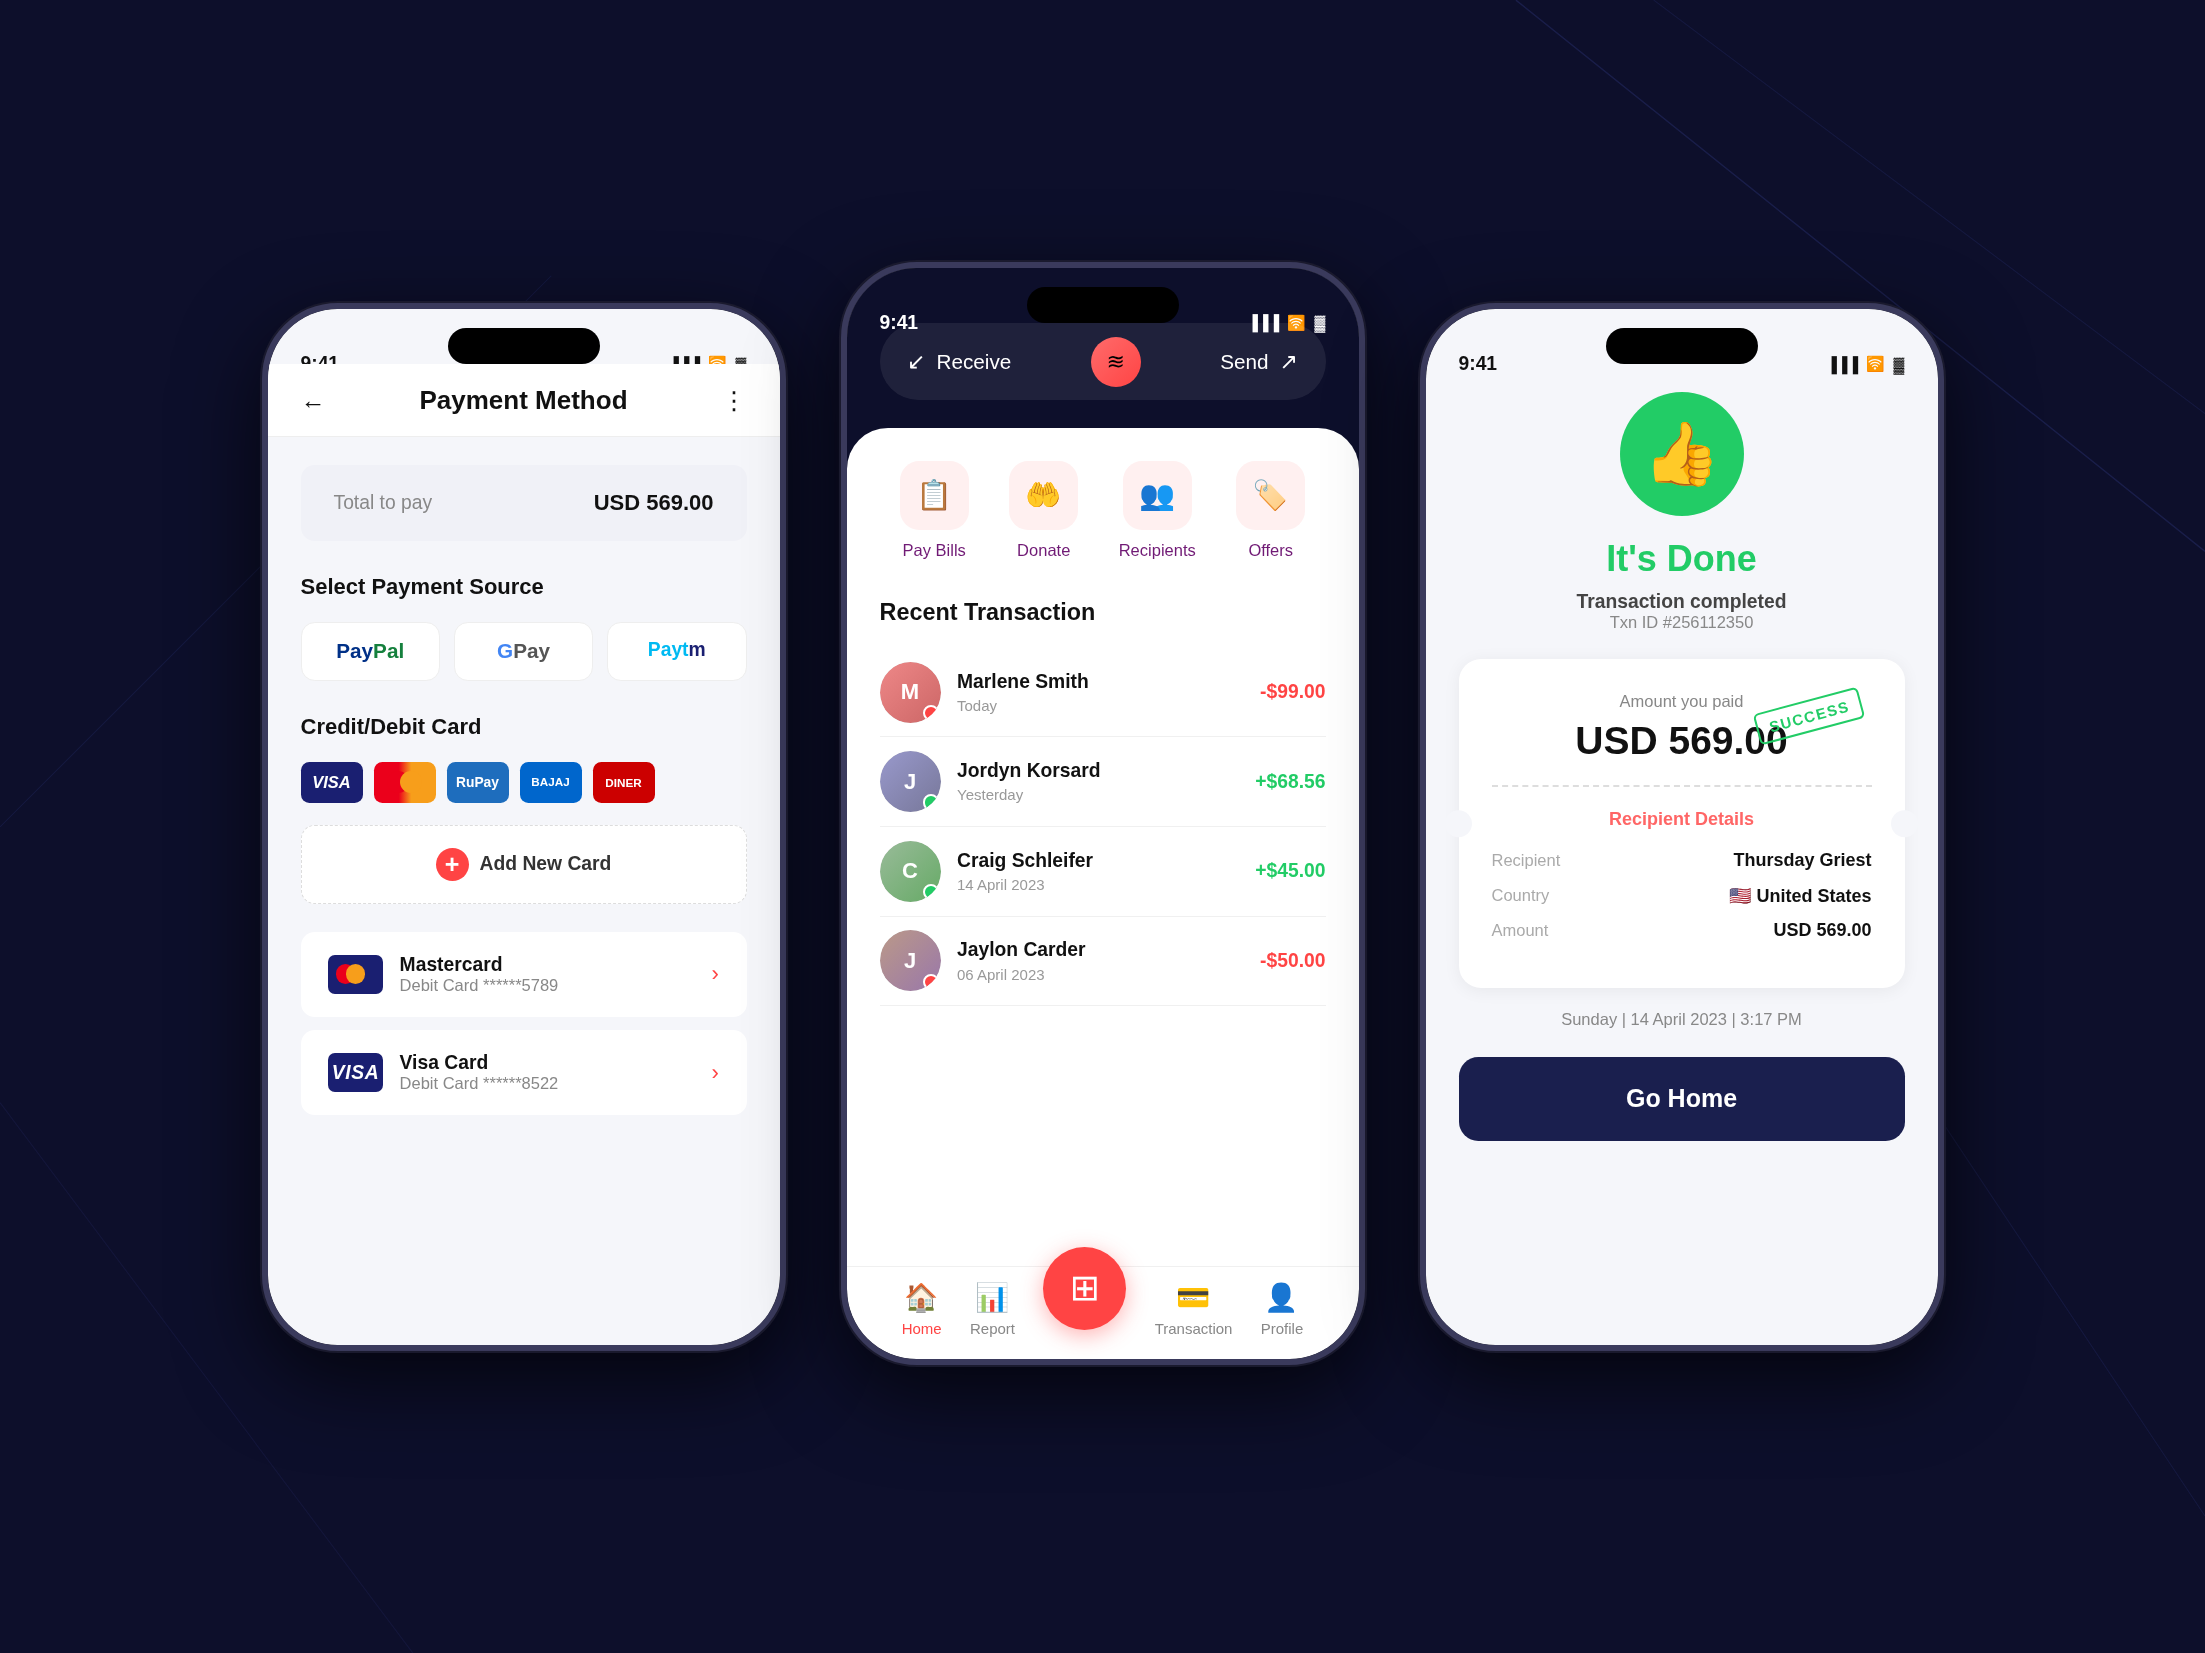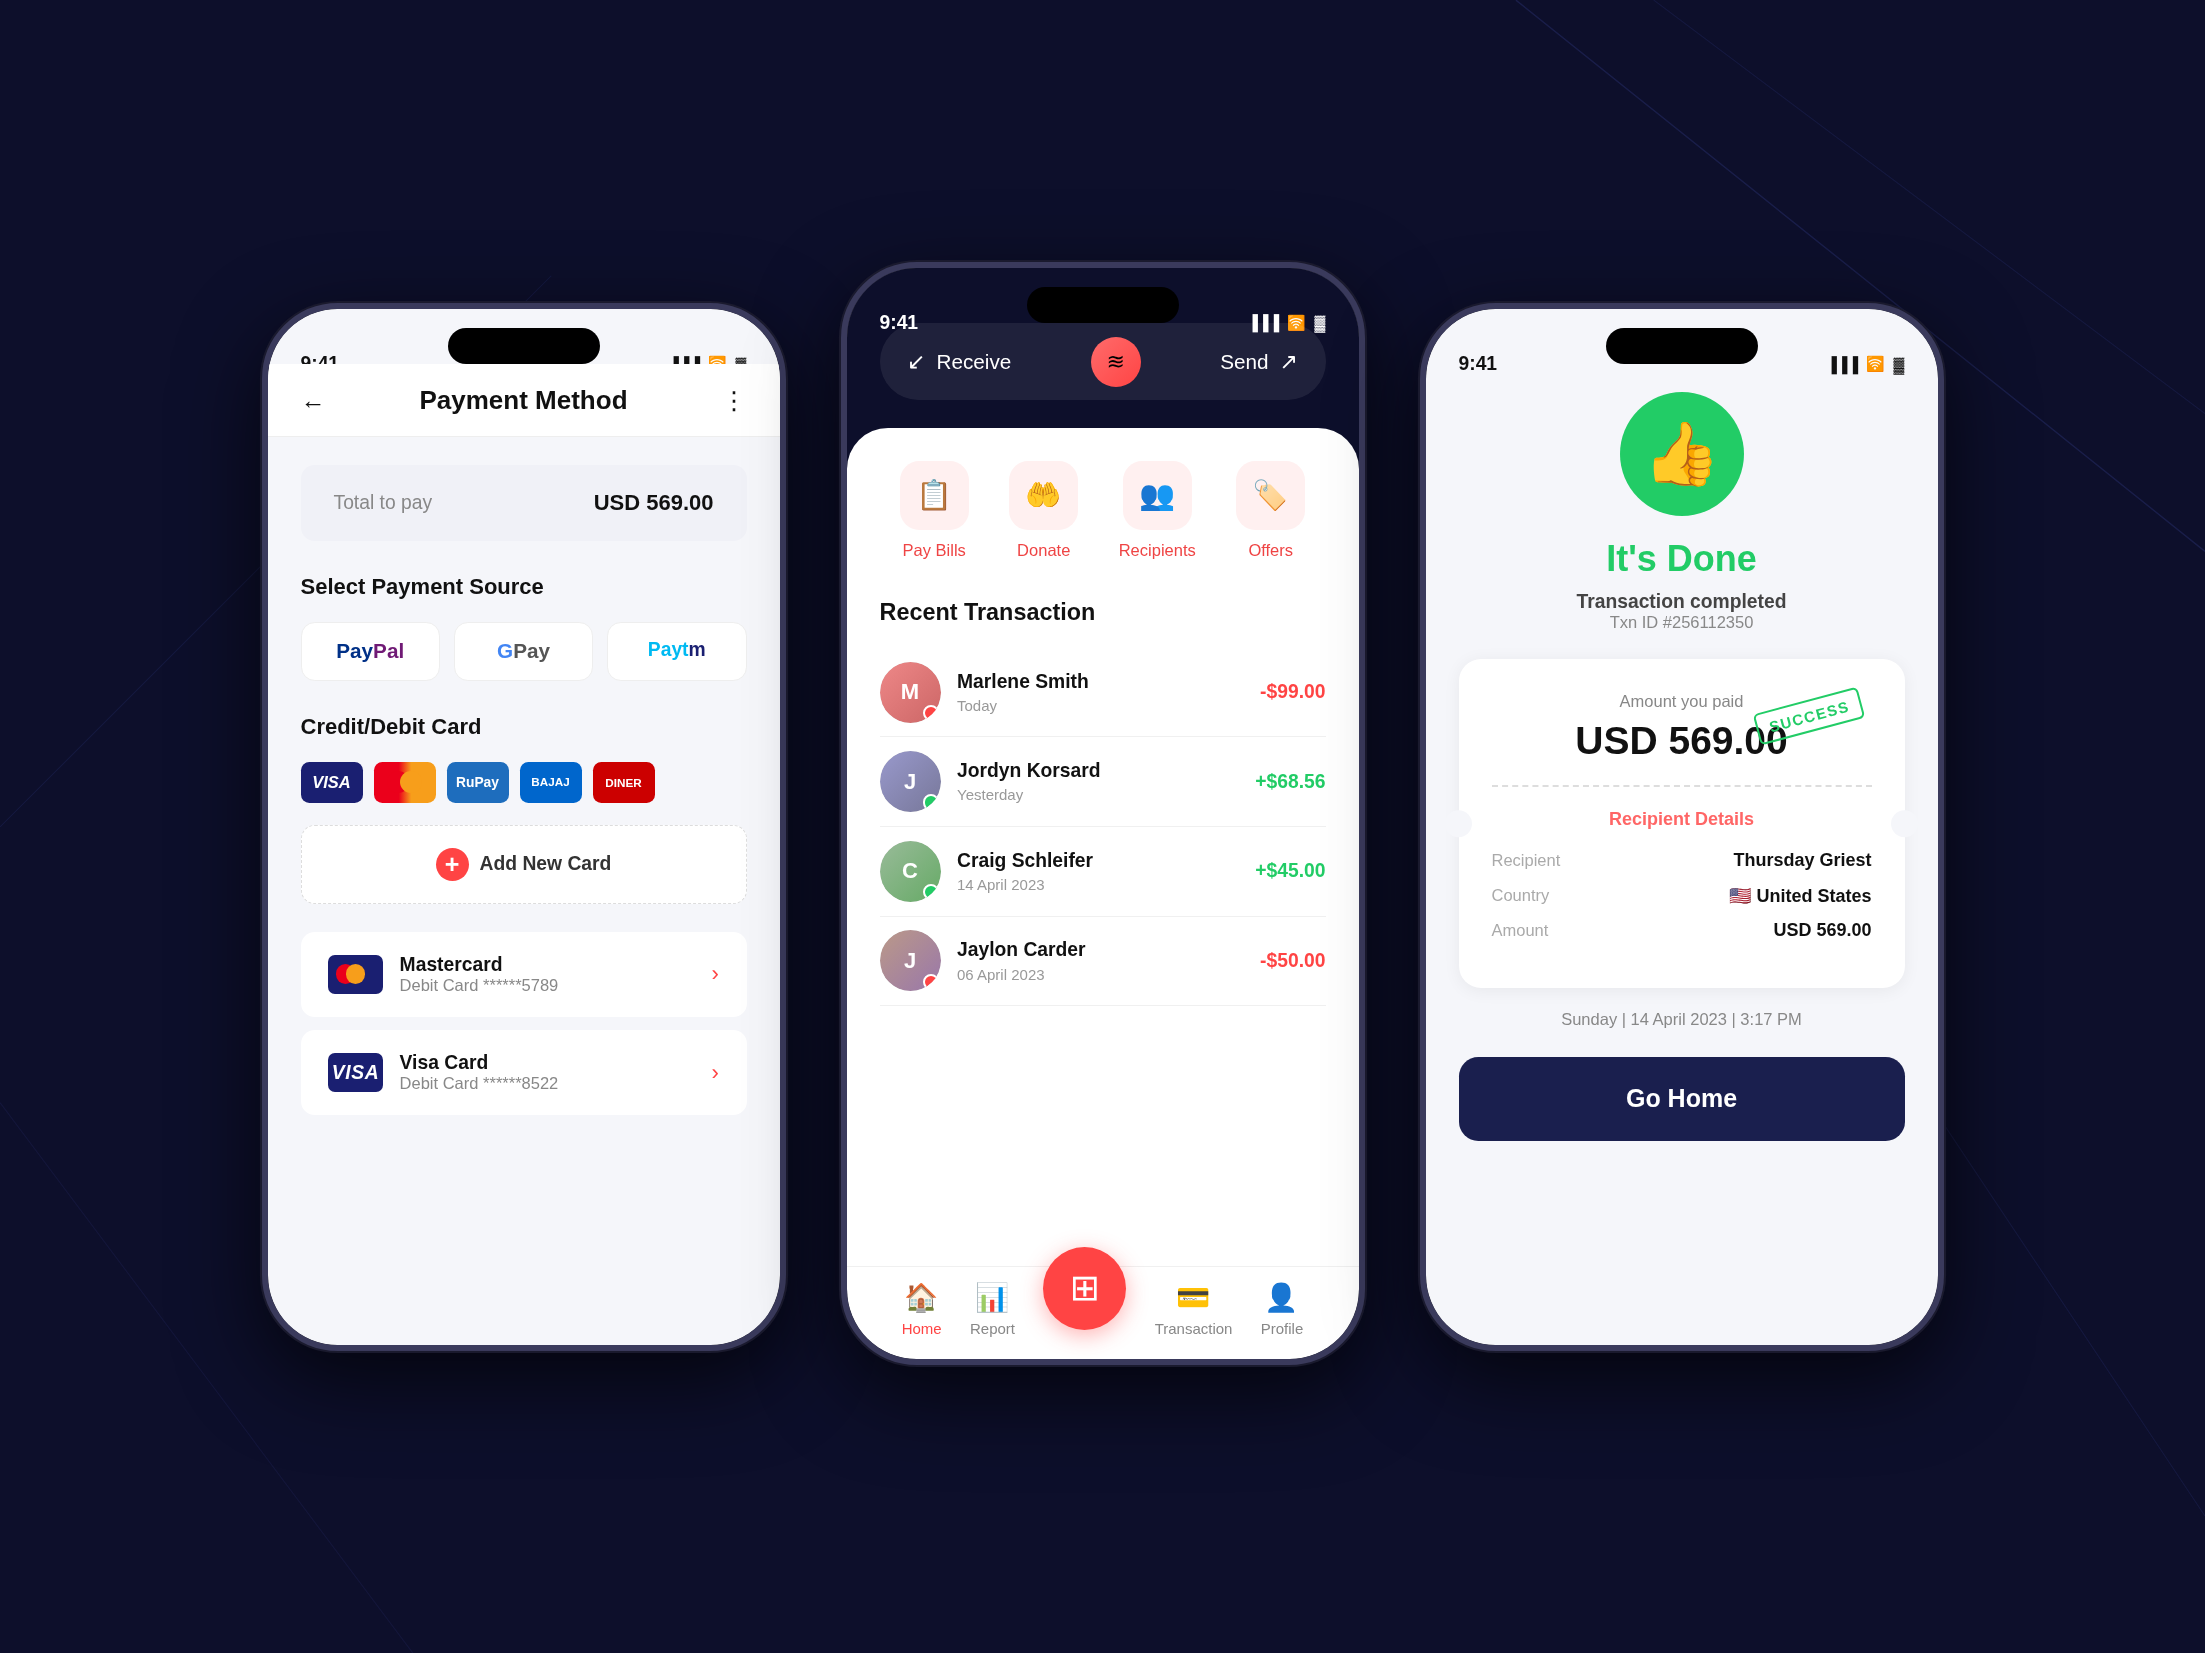--- a/index.html
+++ b/index.html
@@ -317,21 +317,21 @@
     }
     .qa-icon {
       width: 69px; height: 69px;
       background: #fff0f0;
       border-radius: 19.3px;
       display: flex;
       align-items: center;
       justify-content: center;
       font-size: 29px;
     }
-    .qa-label { font-size: 16.5px; color: #ef4444; font-weight: 500; }
+    .qa-label { font-size: 16.5px; color: #701a75; font-weight: 500; }
 
     .recent-title { font-size: 23.4px; font-weight: 700; color: #111; margin-bottom: 22px; }
     .transaction-item {
       display: flex;
       align-items: center;
       gap: 16.5px;
       padding: 13.8px 0;
       border-bottom: 0.7px solid #f0f0f0;
       cursor: pointer;
     }
@@ -612,21 +612,21 @@
 
         <div class="total-box">
           <span class="total-label">Total to pay</span>
           <span class="total-amount">USD 569.00</span>
         </div>
 
         <div class="section-title">Select Payment Source</div>
         <div class="payment-sources">
           <div class="payment-source-btn">
             <span style="color:#003087;font-weight:900;font-size:20.7px;">Pay</span>
-              <span style="color:#701a75;font-weight:900;font-size:20.7px;">Pal</span>
+              <span style="color:#15803d;font-weight:900;font-size:20.7px;">Pal</span>
           </div>
           <div class="payment-source-btn">
             <span style="color:#4285f4;font-weight:700;font-size:20.7px;">G</span>
               <span style="color:#555;font-weight:700;font-size:20.7px;"> Pay</span>
           </div>
           <div class="payment-source-btn">
             <span style="color:#00baf2;font-weight:900;font-size:19.3px;">Payt</span>
               <span style="color:#1a1f71;font-weight:900;font-size:19.3px;">m</span>
           </div>
         </div>

